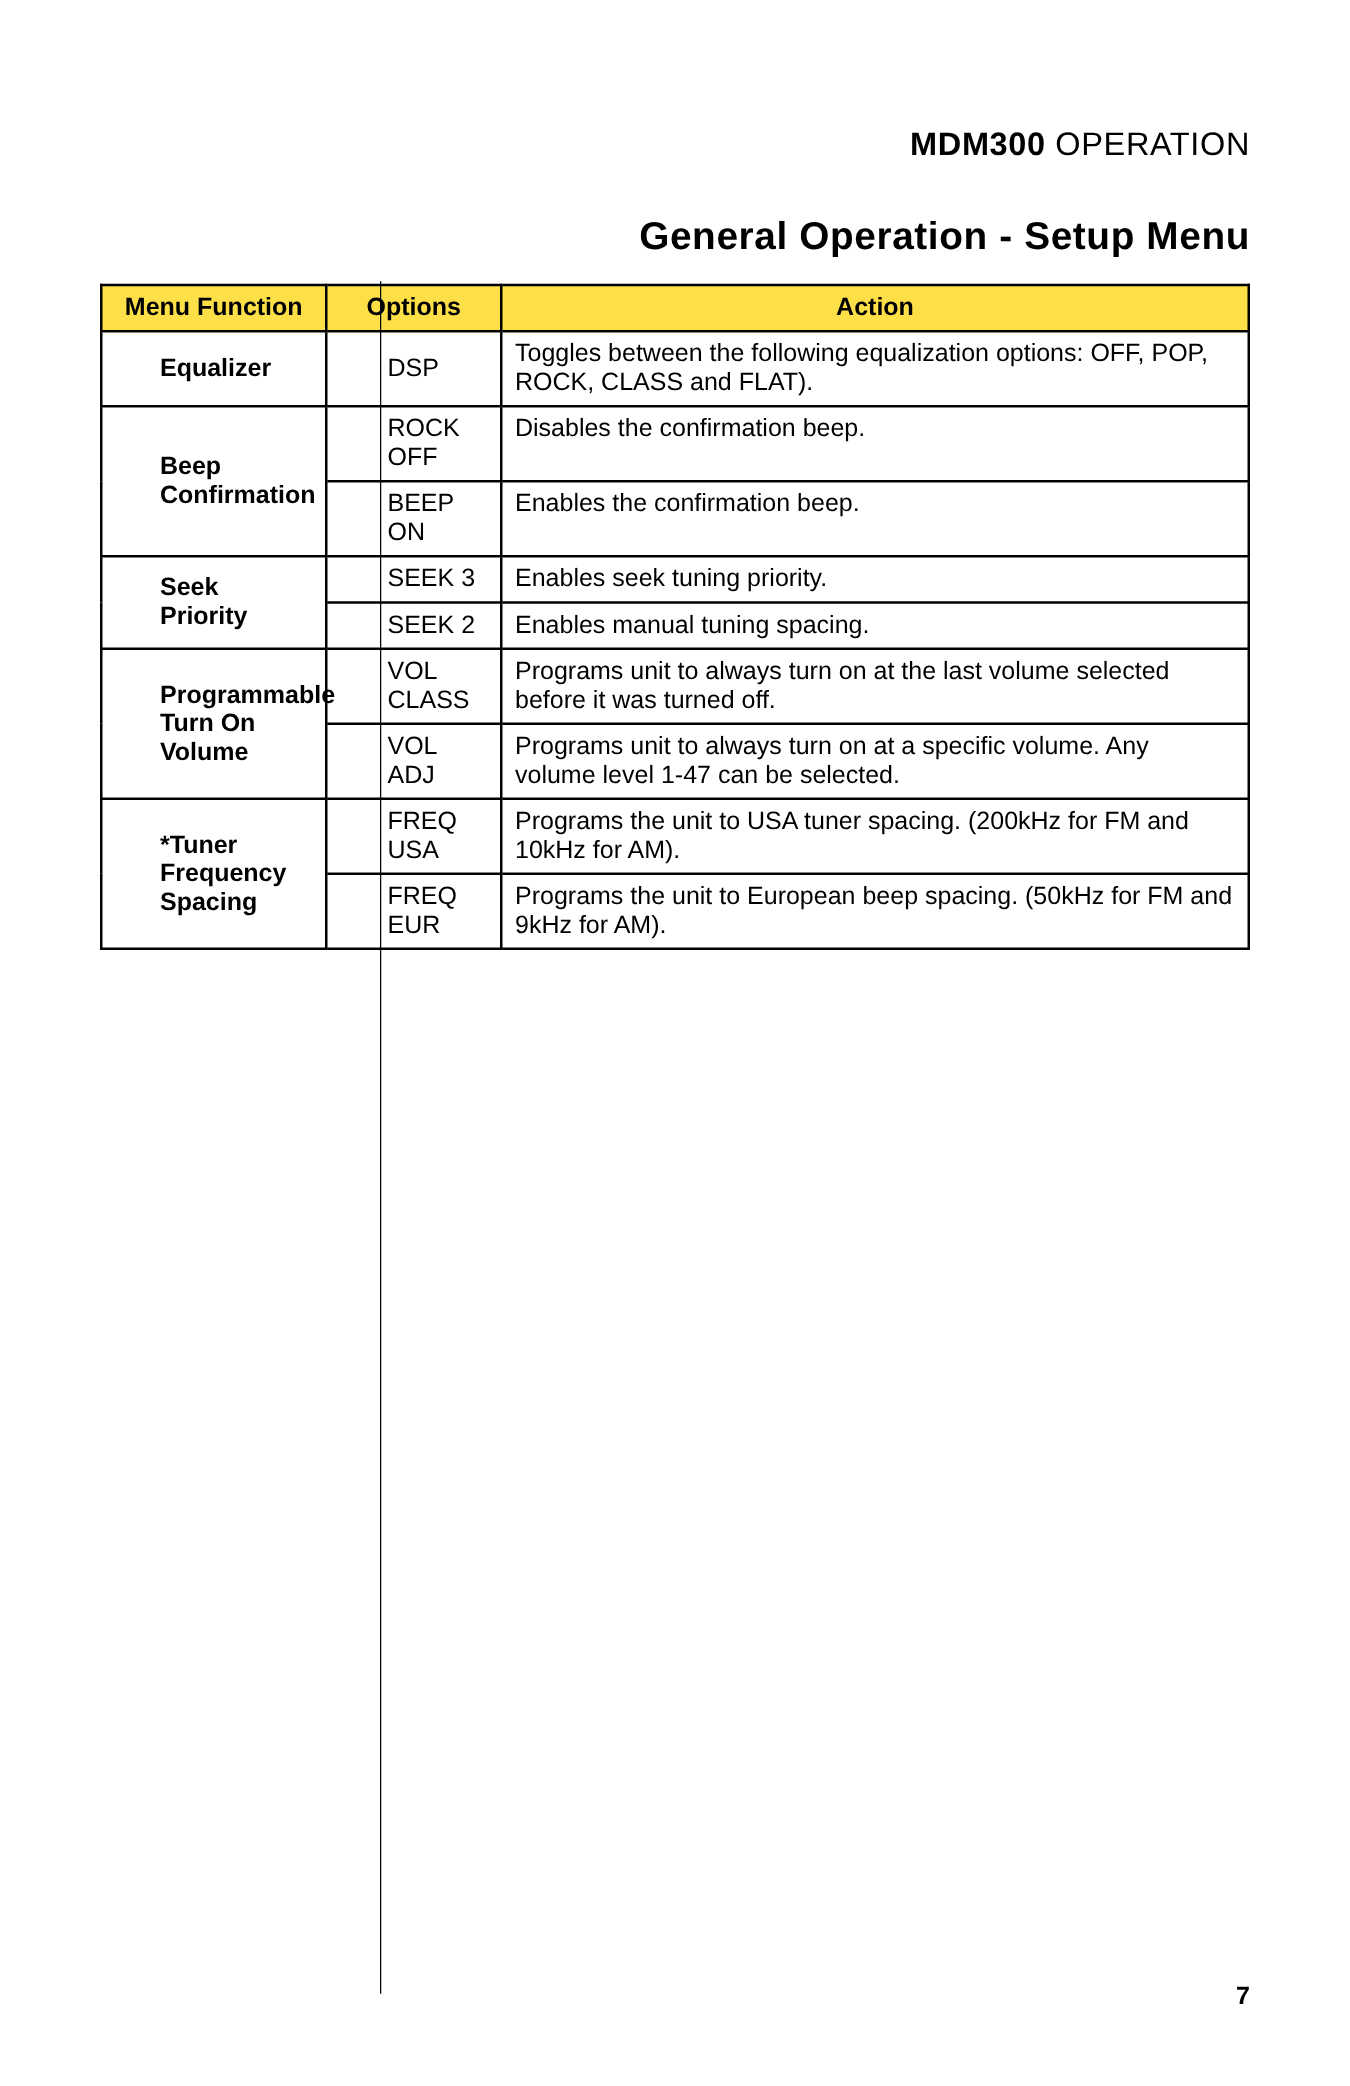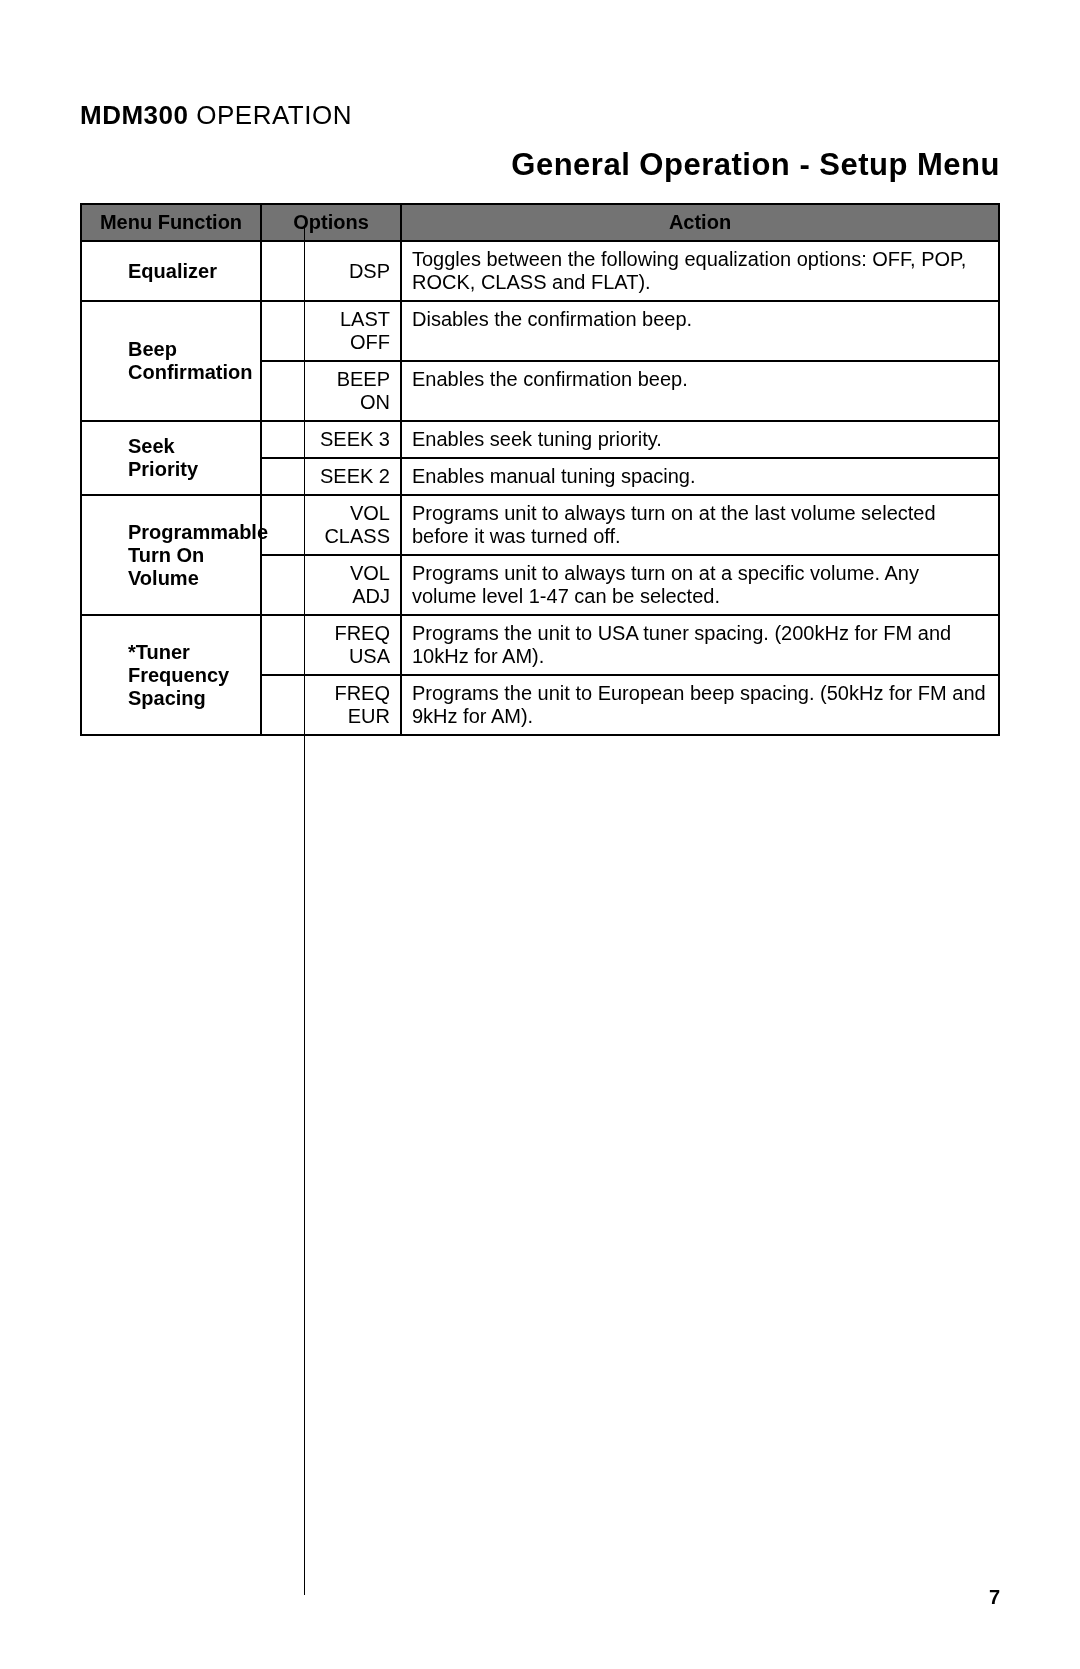--- a/index.html
+++ b/index.html
@@ -13,25 +13,25 @@
     position: relative;
   }
   .page {
     position: relative;
     width: 1080px;
     height: 1669px;
     box-sizing: border-box;
     padding: 80px 80px 60px 80px;
   }
   .header-line {
-    text-align: left;
+    text-align: right;
     font-size: 26px;
     font-weight: bold;
     margin-top: 20px;
-    margin-bottom: 16px;
+    margin-bottom: 40px;
     letter-spacing: 0.5px;
   }
   .header-line .light {
     font-weight: 400;
   }
   .title {
     text-align: right;
     font-size: 31px;
     font-weight: bold;
     margin-bottom: 20px;
@@ -42,35 +42,35 @@
     width: 100%;
     table-layout: fixed;
   }
   table.setup th, table.setup td {
     border: 2px solid #000;
     padding: 6px 10px;
     font-size: 20px;
     vertical-align: top;
   }
   table.setup th {
-    background: #737373;
+    background: #fde047;
     font-weight: bold;
     text-align: left;
   }
   table.setup th.center, table.setup td.center {
     text-align: center;
   }
   table.setup td.menu-func {
     font-weight: bold;
     text-align: left;
     vertical-align: middle;
     padding-left: 46px;
   }
   table.setup td.option {
-    text-align: right;
+    text-align: left;
     vertical-align: middle;
     padding-left: 48px;
   }
   col.c1 { width: 180px; }
   col.c2 { width: 140px; }
   col.c3 { width: auto; }
   .footnote {
     font-size: 22px;
     margin-top: 18px;
   }
@@ -119,21 +119,21 @@
     <tbody>
 
       <tr>
         <td class="menu-func" rowspan="1">Equalizer</td>
         <td class="option">DSP</td>
         <td>Toggles between the following equalization options: OFF, POP, ROCK, CLASS and FLAT).</td>
       </tr>
 
       <tr>
         <td class="menu-func" rowspan="2">Beep Confirmation</td>
-        <td class="option">LAST OFF</td>
+        <td class="option">ROCK OFF</td>
         <td>Disables the confirmation beep.</td>
       </tr>
       <tr>
         <td class="option">BEEP ON</td>
         <td>Enables the confirmation beep.</td>
       </tr>
 
       <tr>
         <td class="menu-func" rowspan="2">Seek Priority</td>
         <td class="option">SEEK 3</td>

